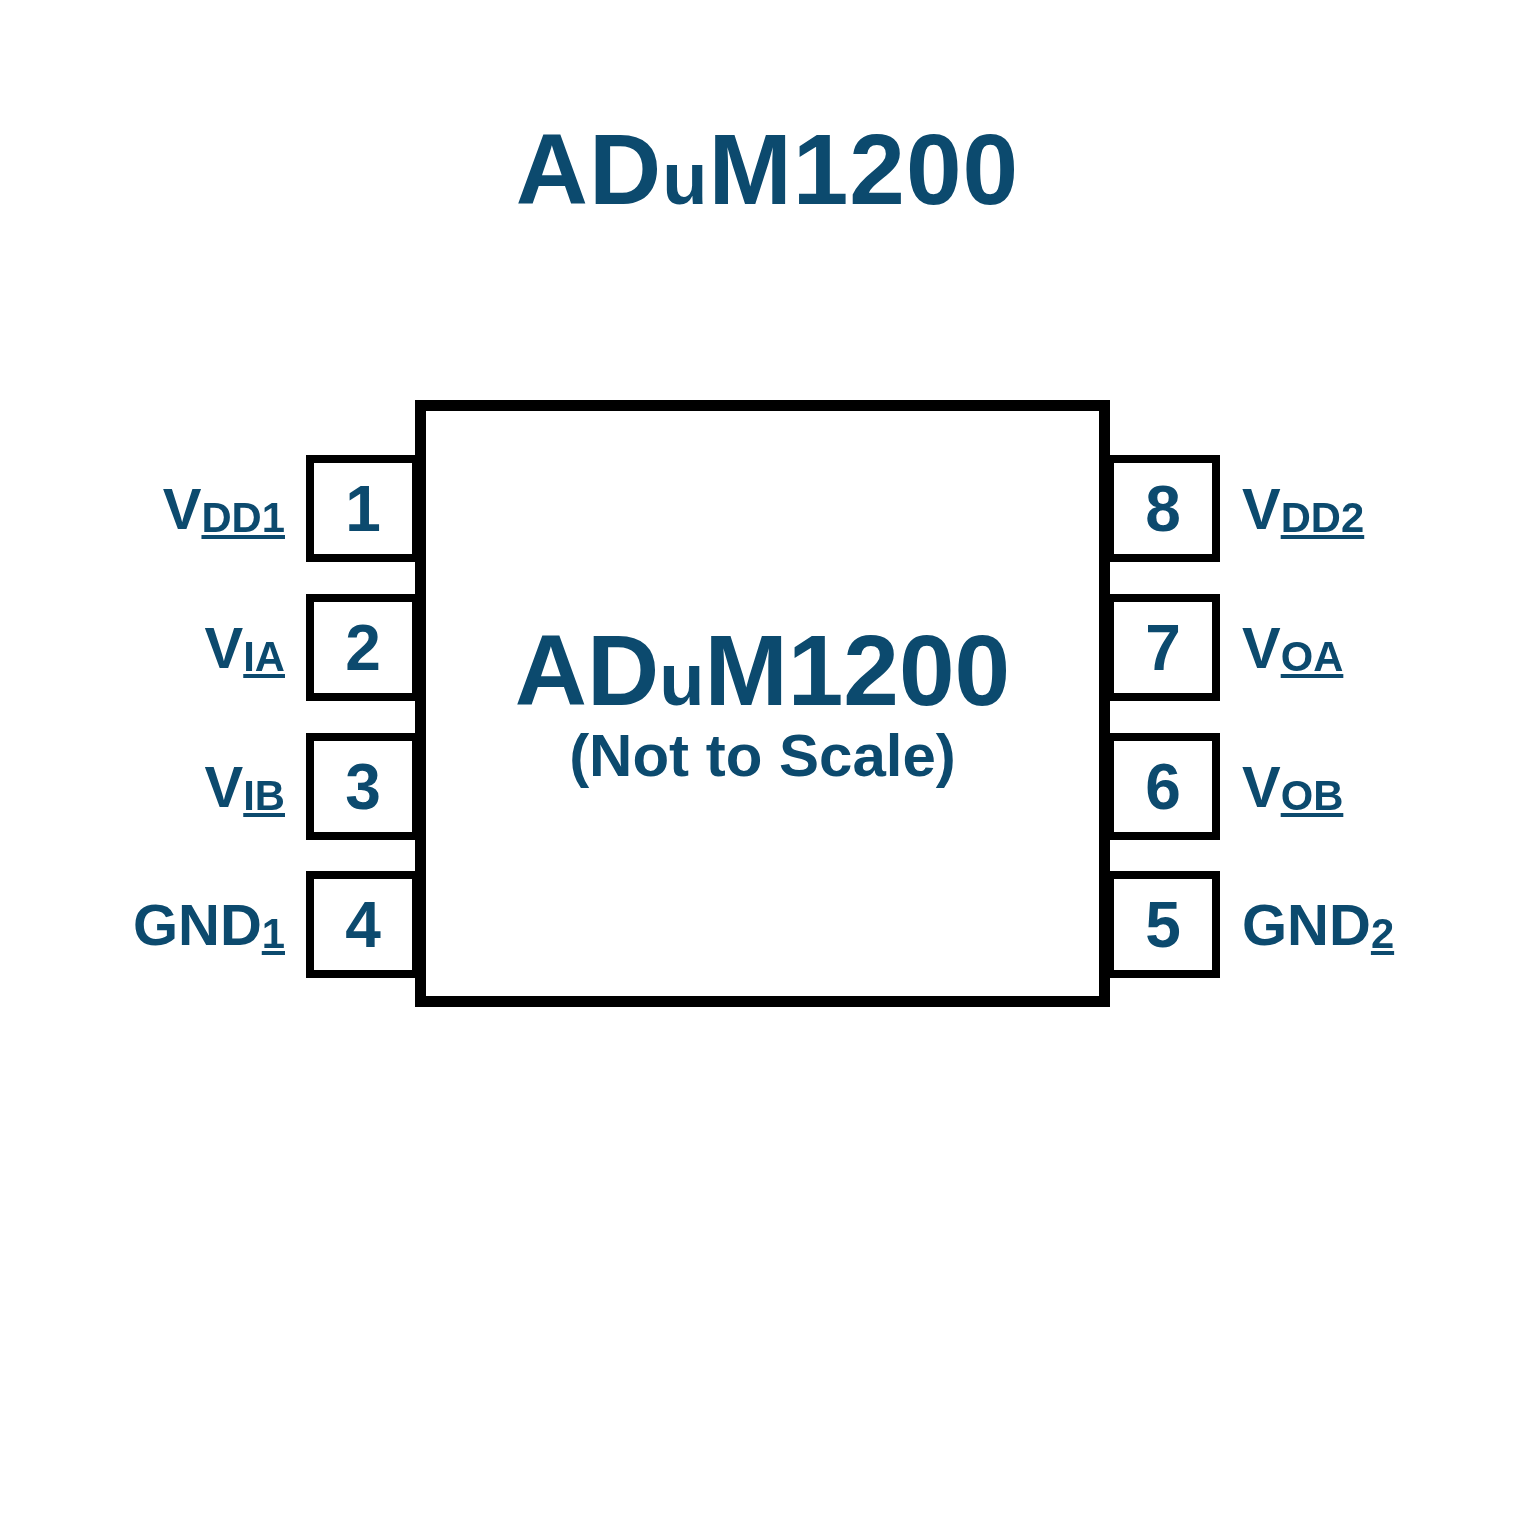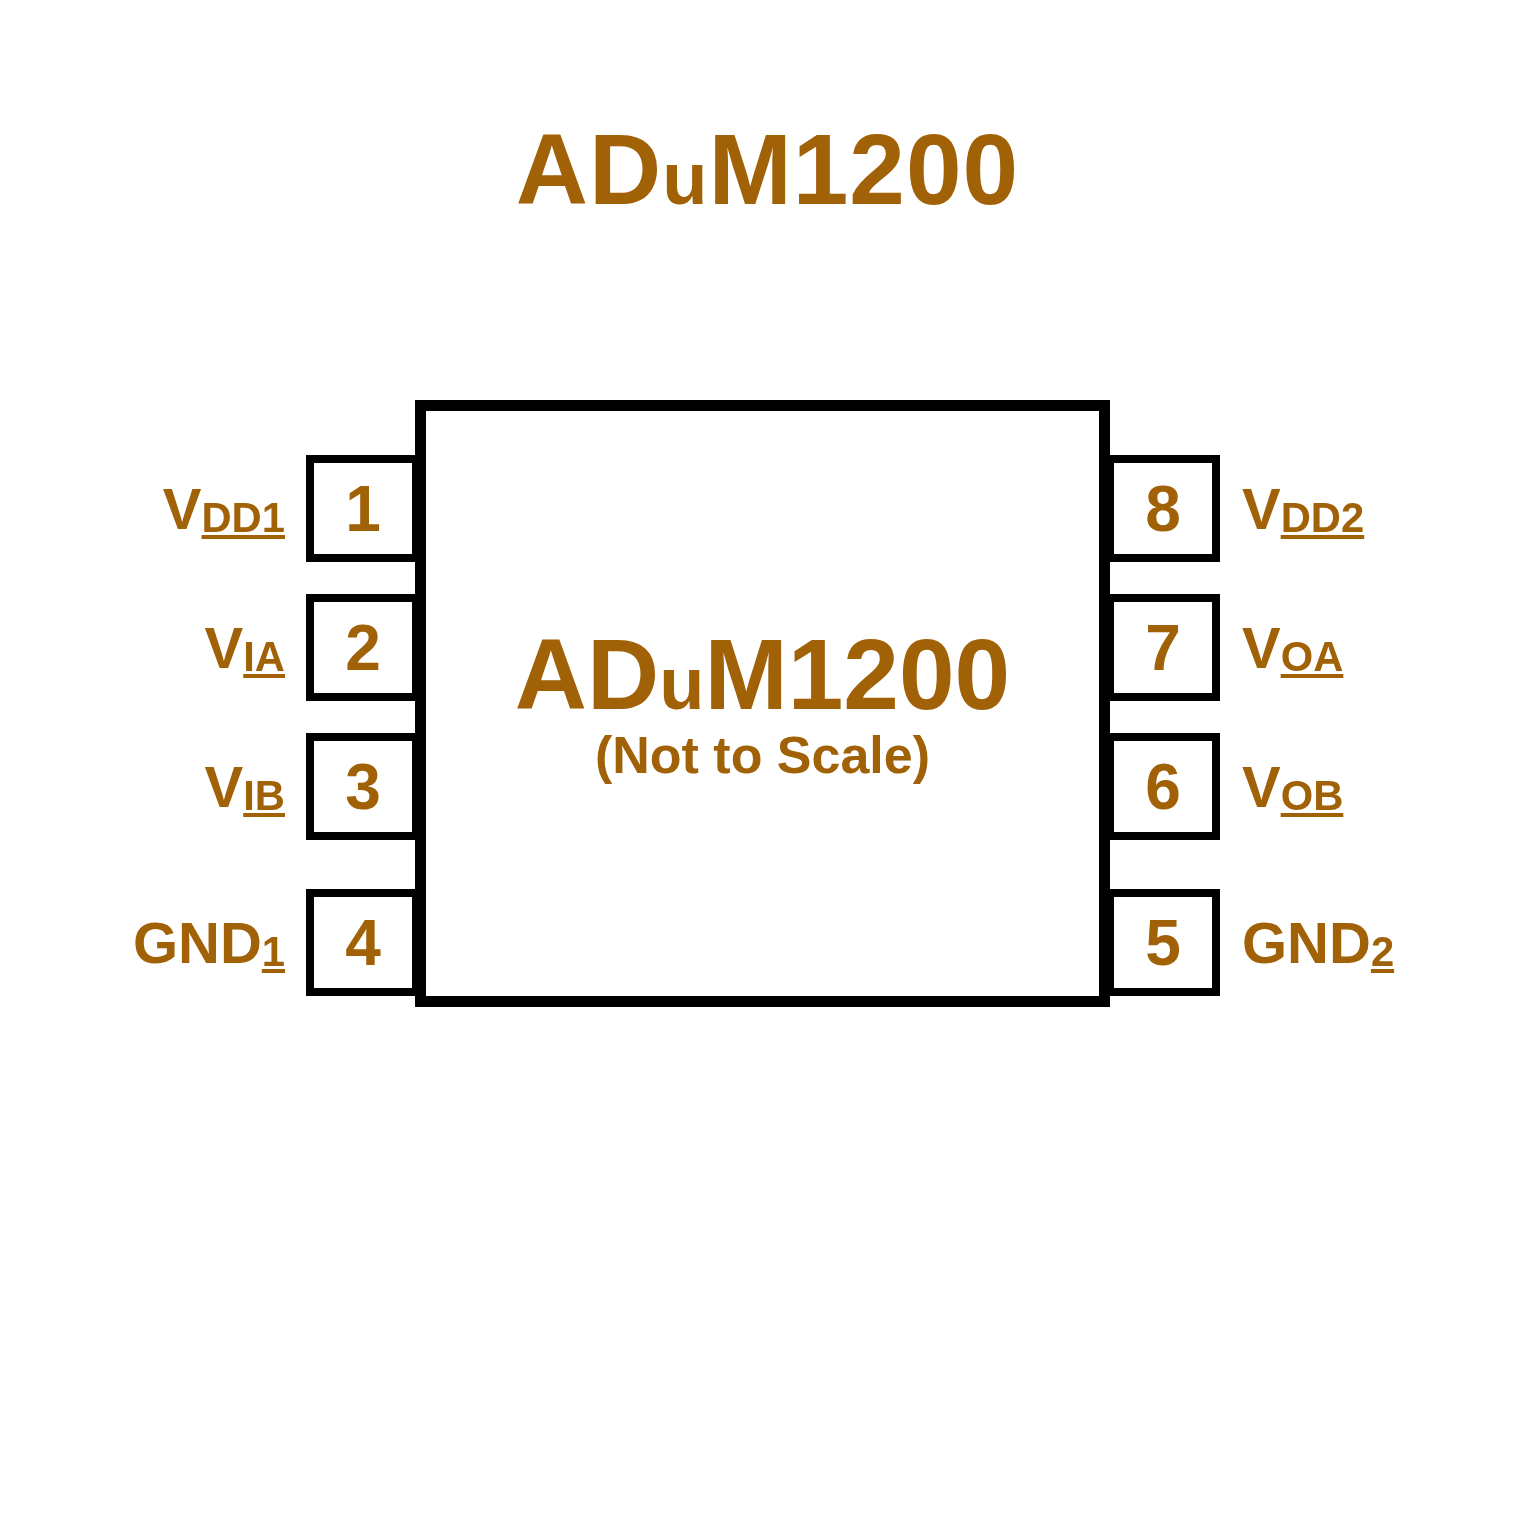--- a/index.html
+++ b/index.html
@@ -6,21 +6,21 @@
     margin: 0;
     padding: 0;
     background: #ffffff;
   }
   .page {
     position: relative;
     width: 1535px;
     height: 1535px;
     background: #ffffff;
     font-family: "Liberation Sans", sans-serif;
-    color: #a16207;
+    color: #0c4a6e;
     overflow: hidden;
   }
 
   
   .page-title {
     position: absolute;
     top: 112px;
     left: 0;
     width: 100%;
     text-align: center;
@@ -55,21 +55,21 @@
     line-height: 1.05;
     white-space: nowrap;
   }
   .chip-view-label {
     font-size: 78px;
     font-weight: 700;
     line-height: 1.1;
     white-space: nowrap;
   }
   .chip-scale-note {
-    font-size: 52px;
+    font-size: 60px;
     font-weight: 700;
     line-height: 1.1;
     white-space: nowrap;
   }
 
   
   .pin-box {
     position: absolute;
     width: 114px;
     height: 107px;
@@ -81,21 +81,21 @@
     justify-content: center;
     font-size: 64px;
     font-weight: 700;
     z-index: 1;
   }
   .pin-box.left  { left: 306px; }
   .pin-box.right { left: 1106px; }
   .row-0 { top: 455px; }
   .row-1 { top: 594px; }
   .row-2 { top: 733px; }
-  .row-3 { top: 889px; }
+  .row-3 { top: 871px; }
 
   
   .pin-label {
     position: absolute;
     height: 107px;
     display: flex;
     align-items: center;
     font-size: 58px;
     font-weight: 700;
     white-space: nowrap;

